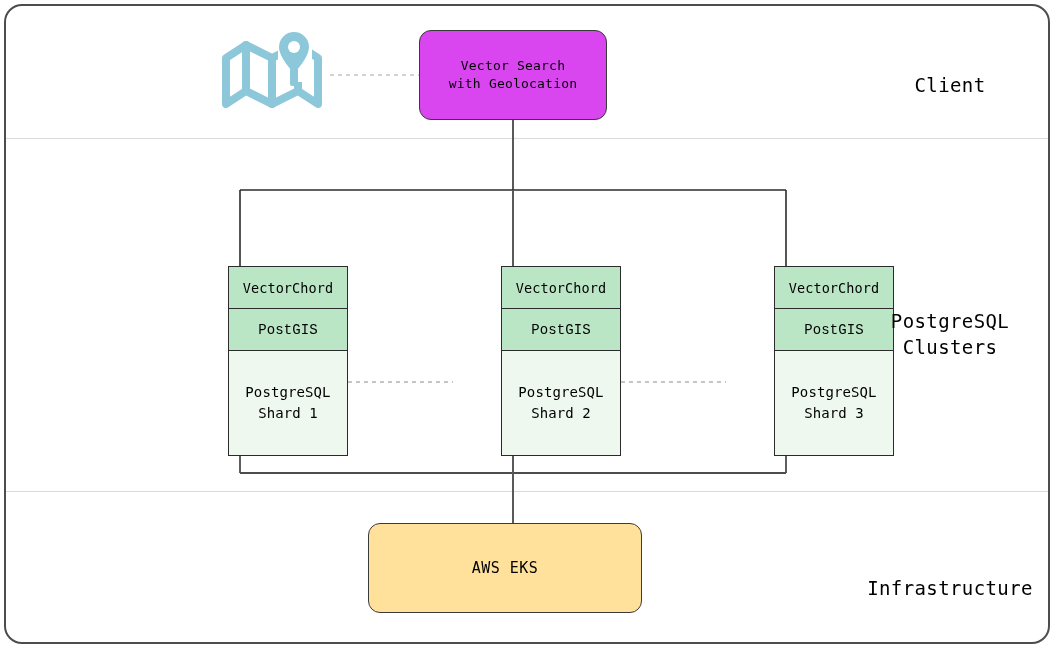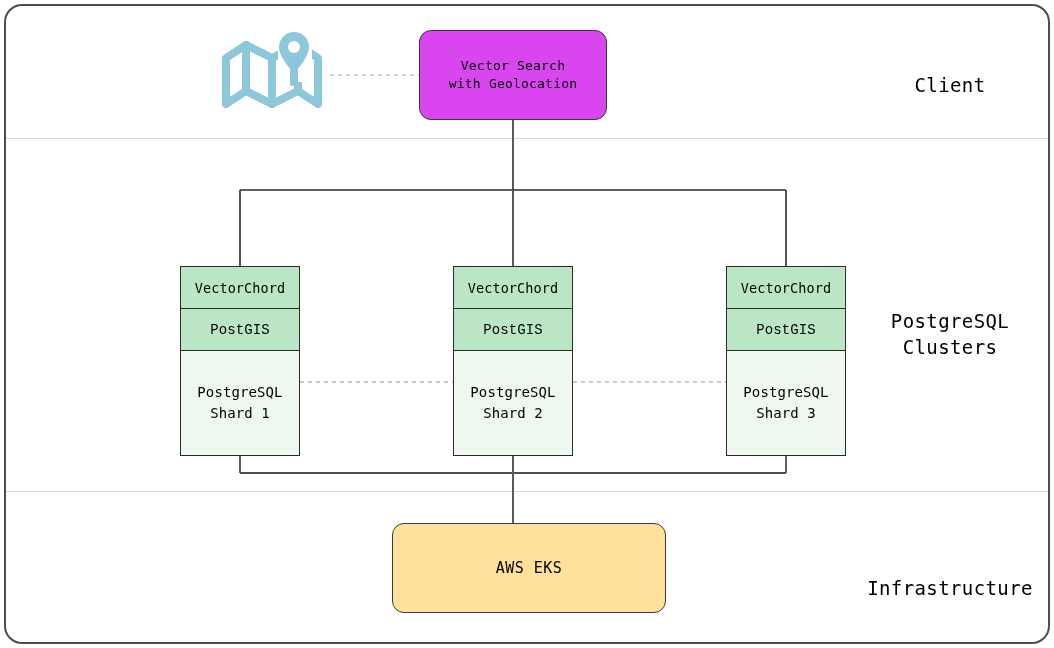--- a/index.html
+++ b/index.html
@@ -86,20 +86,21 @@
   
   .cluster {
     position: absolute;
     width: 120px;
     top: 266px;
     height: 190px;
     border: 1.4px solid #2b2b2b;
     background: #0f766e;
     display: flex;
     flex-direction: column;
+    margin-left: 48px;
   }
   #cluster-1 { left: 180px; }
   #cluster-2 { left: 453px; }
   #cluster-3 { left: 726px; }
 
   .cluster-layer {
     display: flex;
     align-items: center;
     justify-content: center;
     text-align: center;
@@ -122,21 +123,21 @@
   .layer-shard {
     flex: 1;
     background: #eff8ef;
     white-space: pre-line;
     line-height: 21px;
   }
 
   
   #aws-eks-node {
     position: absolute;
-    left: 392px; top: 523px;
+    left: 368px; top: 523px;
     width: 274px; height: 90px;
     background: #ffe19b;
     border: 1.6px solid #3a3a3a;
     border-radius: 12px;
     display: flex;
     align-items: center;
     justify-content: center;
     text-align: center;
     font-size: 15px;
     color: #000000;

